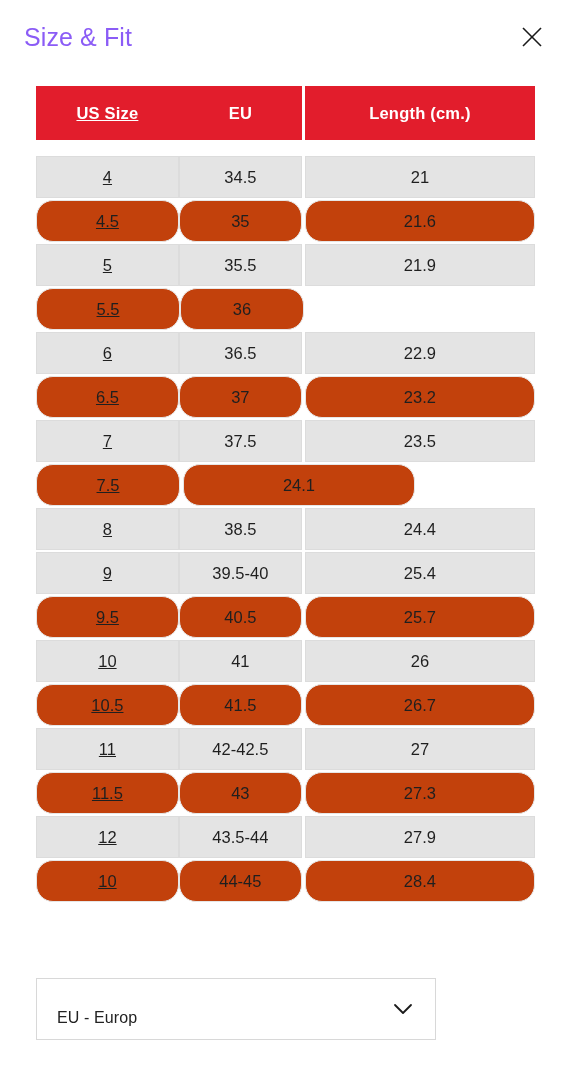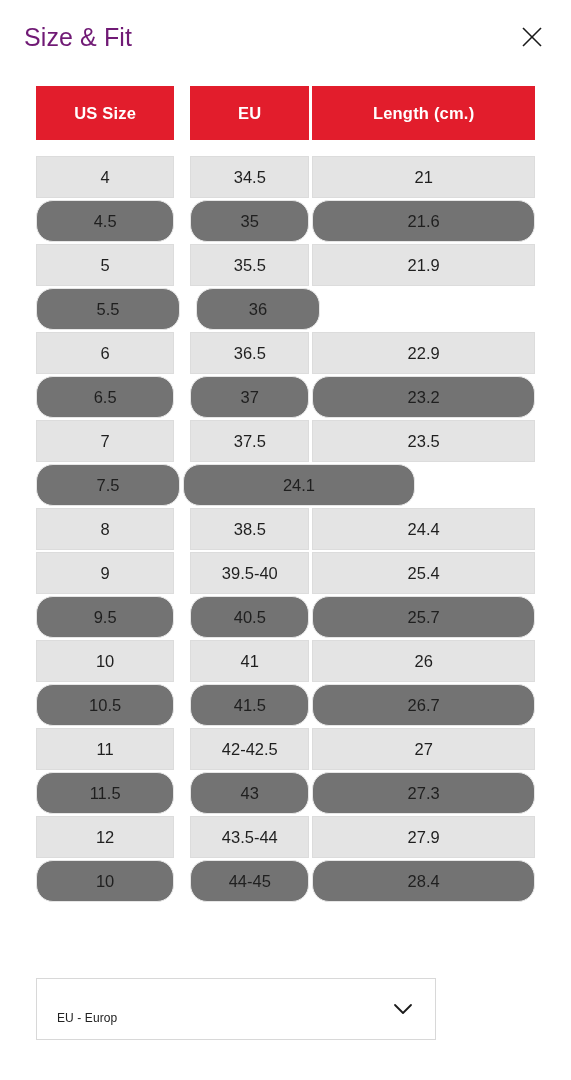--- a/index.html
+++ b/index.html
@@ -33,21 +33,21 @@
     display: flex;
     align-items: flex-start;
     justify-content: space-between;
     padding: 22px 22px 0 24px;
   }
 
   .modal-title {
     font-size: 25px;
     font-weight: 300;
     letter-spacing: 0.1px;
-    color: #701a75;
+    color: #8b5cf6;
     line-height: 30px;
     white-space: nowrap;
   }
 
   .close-button {
     width: 34px;
     height: 34px;
     margin-top: -2px;
     display: flex;
     align-items: center;
@@ -94,47 +94,47 @@
     align-items: center;
     justify-content: center;
     font-size: 16.5px;
     font-weight: 400;
     color: #1f1f1f;
     white-space: nowrap;
     border: 1px solid #e3e3e3;
   }
 
   
-  .col-0 { width: 144px; }
-  .col-1 { width: 124px; margin-left: 16px; }
+  .col-0 { width: 144px; text-decoration: underline; }
+  .col-1 { width: 124px; margin-left: 0; }
   .col-2 { width: 232px; margin-left: 3px; }
 
   .data-row { margin-bottom: 2px; }
 
   .row-odd  .body-cell { background: #e4e4e4; border-color: #dcdcdc; }
-  .row-even .body-cell { background: #737373; border-color: #e6e6e6; border-radius: 17px; }
+  .row-even .body-cell { background: #c2410c; border-color: #e6e6e6; border-radius: 17px; }
 
   
   .region-select {
     position: absolute;
     left: 36px;
     top: 978px;
     width: 400px;
     height: 62px;
     background: #ffffff;
     border: 1px solid #d8d8d8;
     display: flex;
     align-items: center;
     justify-content: space-between;
     padding: 0 22px 0 20px;
     cursor: pointer;
   }
 
   .region-select-value {
-    font-size: 12px;
+    font-size: 16px;
     font-weight: 400;
     color: #222222;
     letter-spacing: 0.1px;
     white-space: nowrap;
     overflow: hidden;
     margin-top: 17px;
   }
 
   .chevron { display: flex; align-items: center; justify-content: center; }
   .chevron svg { display: block; }

